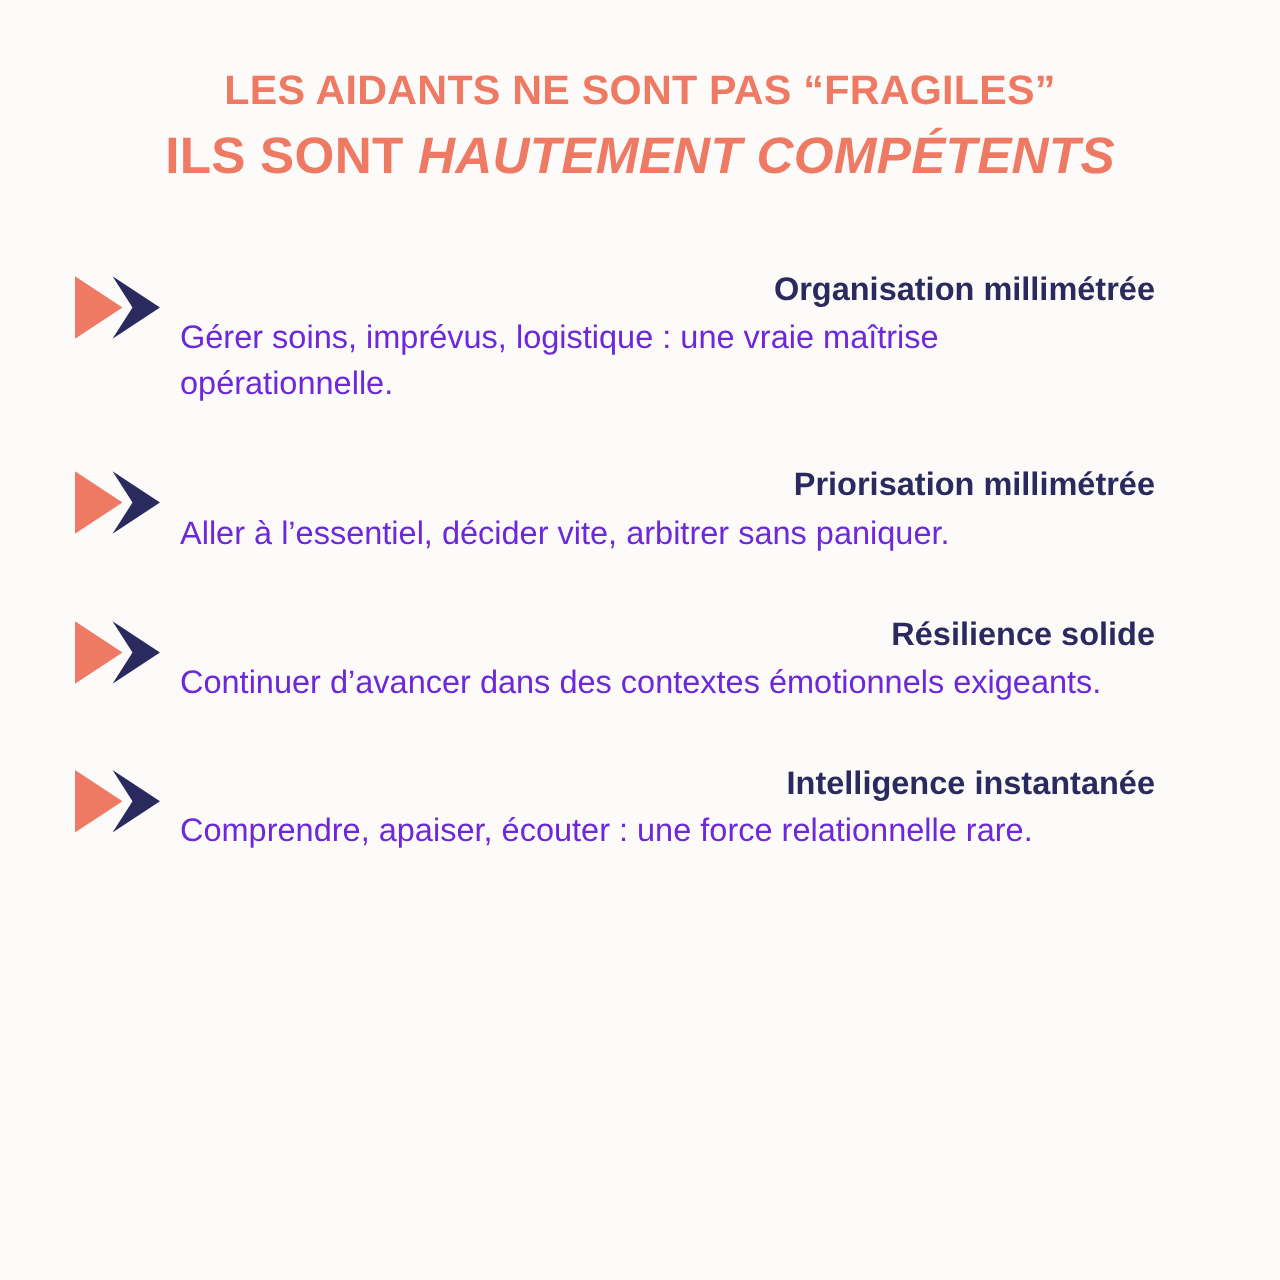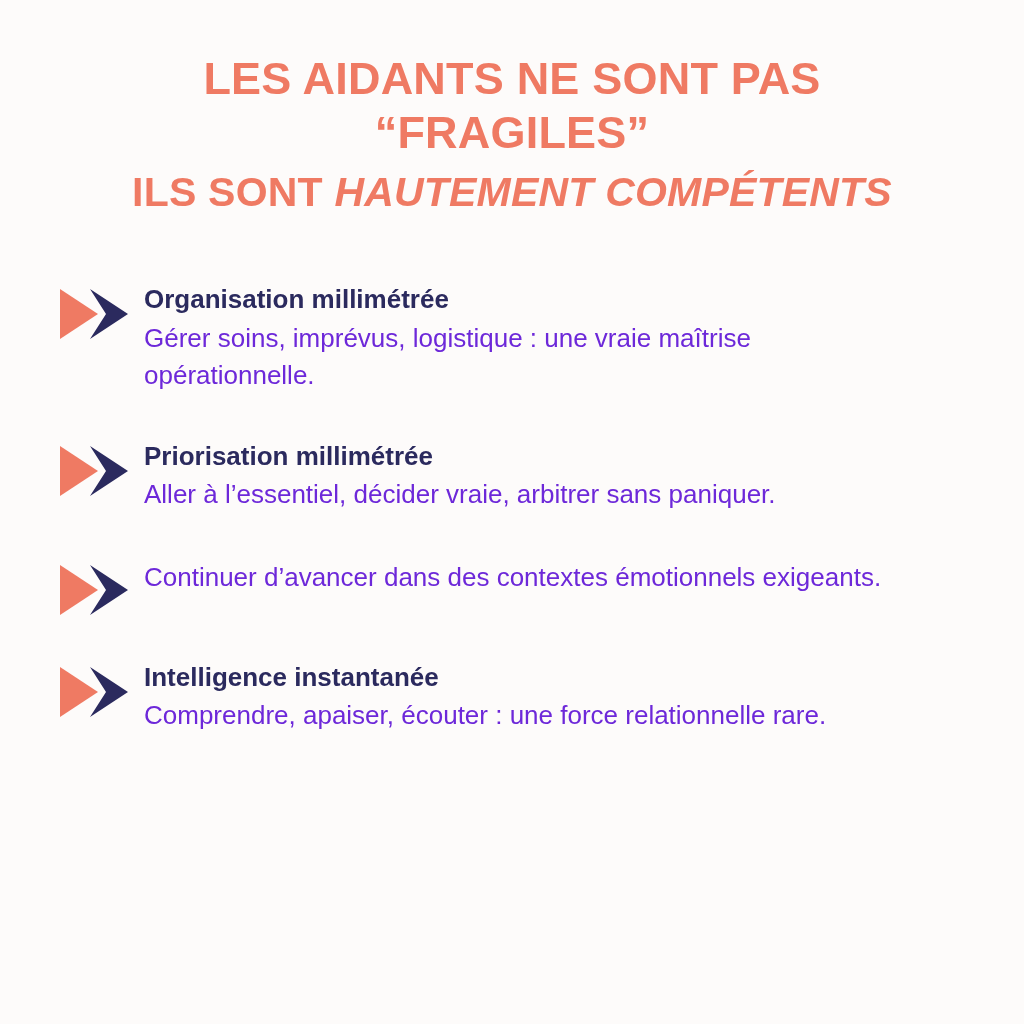--- a/index.html
+++ b/index.html
@@ -24,21 +24,21 @@
   .headline {
     text-align: center;
     color: #ef7a63;
     font-weight: bold;
     line-height: 1.20;
     letter-spacing: 0.2px;
     margin: 0 0 6px 0;
   }
   .headline-line1 {
     display: block;
-    font-size: 45px;
+    font-size: 33px;
     text-transform: uppercase;
   }
   .headline-line2 {
     display: block;
     font-size: 41px;
     text-transform: uppercase;
     margin-top: 8px;
   }
   .headline-line2 .plain {
     font-style: normal;
@@ -72,20 +72,21 @@
   .item-text {
     flex: 1 1 auto;
     padding-right: 40px;
   }
   .item-title {
     font-size: 26px;
     font-weight: bold;
     color: #2b2a5e;
     line-height: 1.25;
     margin: 0 0 4px 0;
+    text-align: right;
   }
   .item-desc {
     font-size: 26px;
     color: #6d28d9;
     line-height: 1.42;
     margin: 0;
     font-weight: 400;
   }
 </style>
 </head>
@@ -115,32 +116,33 @@
 
     <div class="item">
       <div class="bullet-icon">
         <svg width="78" height="50" viewBox="0 0 78 50" aria-hidden="true">
           <polygon points="0,0 38,25 0,50" fill="#ef7a63"></polygon>
           <polygon points="30,0 68,25 30,50 46,25" fill="#2b2a5e"></polygon>
         </svg>
       </div>
       <div class="item-text">
         <p class="item-title">Priorisation millimétrée</p>
-        <p class="item-desc">Aller à l’essentiel, décider vraie, arbitrer sans paniquer.</p>
+        <p class="item-desc">Aller à l’essentiel, décider vite, arbitrer sans paniquer.</p>
       </div>
     </div>
 
     <div class="item">
       <div class="bullet-icon">
         <svg width="78" height="50" viewBox="0 0 78 50" aria-hidden="true">
           <polygon points="0,0 38,25 0,50" fill="#ef7a63"></polygon>
           <polygon points="30,0 68,25 30,50 46,25" fill="#2b2a5e"></polygon>
         </svg>
       </div>
       <div class="item-text">
+        <p class="item-title">Résilience solide</p>
         <p class="item-desc">Continuer d’avancer dans des contextes émotionnels exigeants.</p>
       </div>
     </div>
 
     <div class="item">
       <div class="bullet-icon">
         <svg width="78" height="50" viewBox="0 0 78 50" aria-hidden="true">
           <polygon points="0,0 38,25 0,50" fill="#ef7a63"></polygon>
           <polygon points="30,0 68,25 30,50 46,25" fill="#2b2a5e"></polygon>
         </svg>

